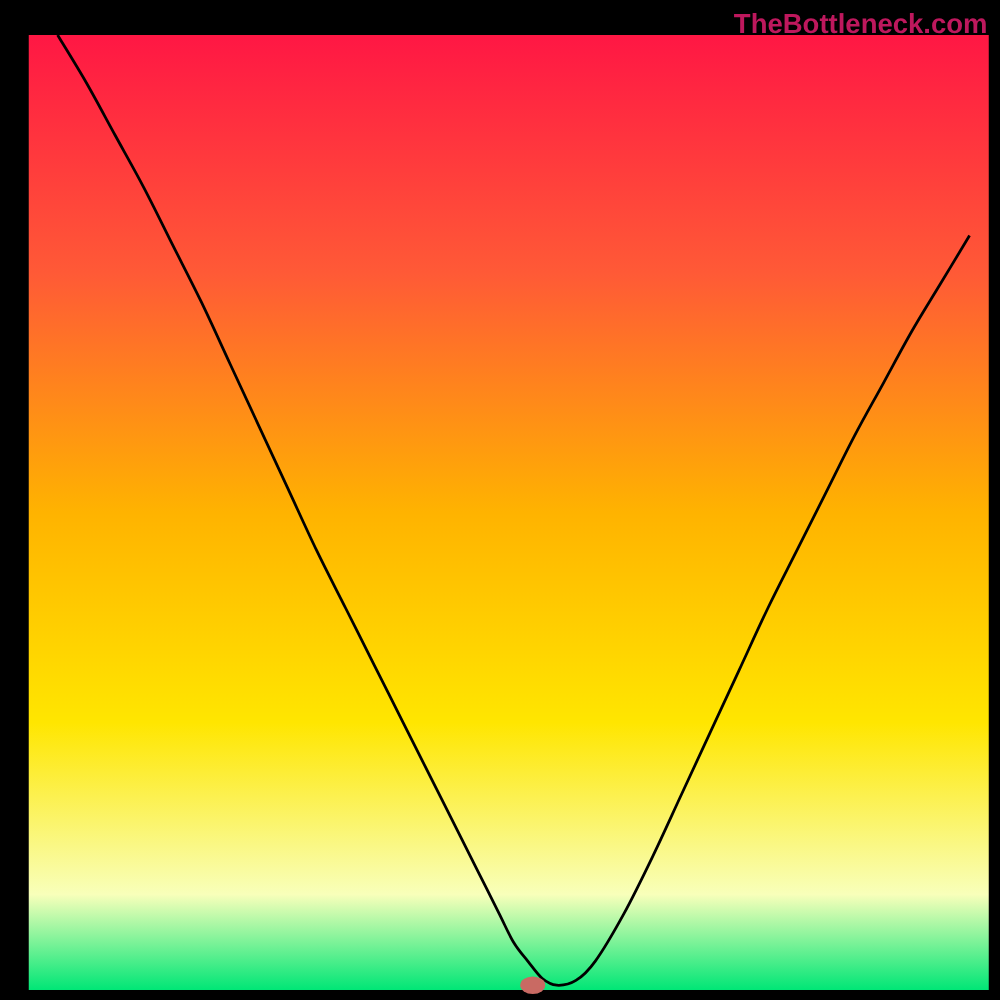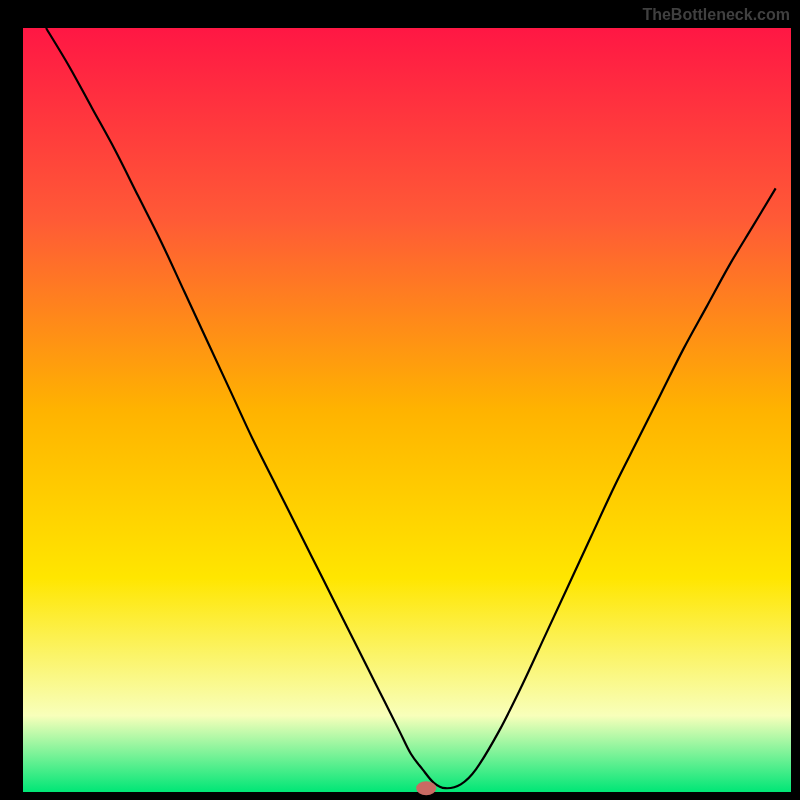--- a/index.html
+++ b/index.html
@@ -10,23 +10,23 @@
   .container {
     width: 800px;
     height: 800px;
     position: relative;
   }
   .watermark {
     position: absolute;
     top: 6px;
     right: 10px;
     font-family: Arial, Helvetica, sans-serif;
-    font-size: 16px;
+    font-size: 22px;
     font-weight: bold;
-    color: #404040;
+    color: #be185d;
     z-index: 10;
     text-align: center;
   }
   svg {
     display: block;
   }
 </style>
 </head>
 <body>
 

